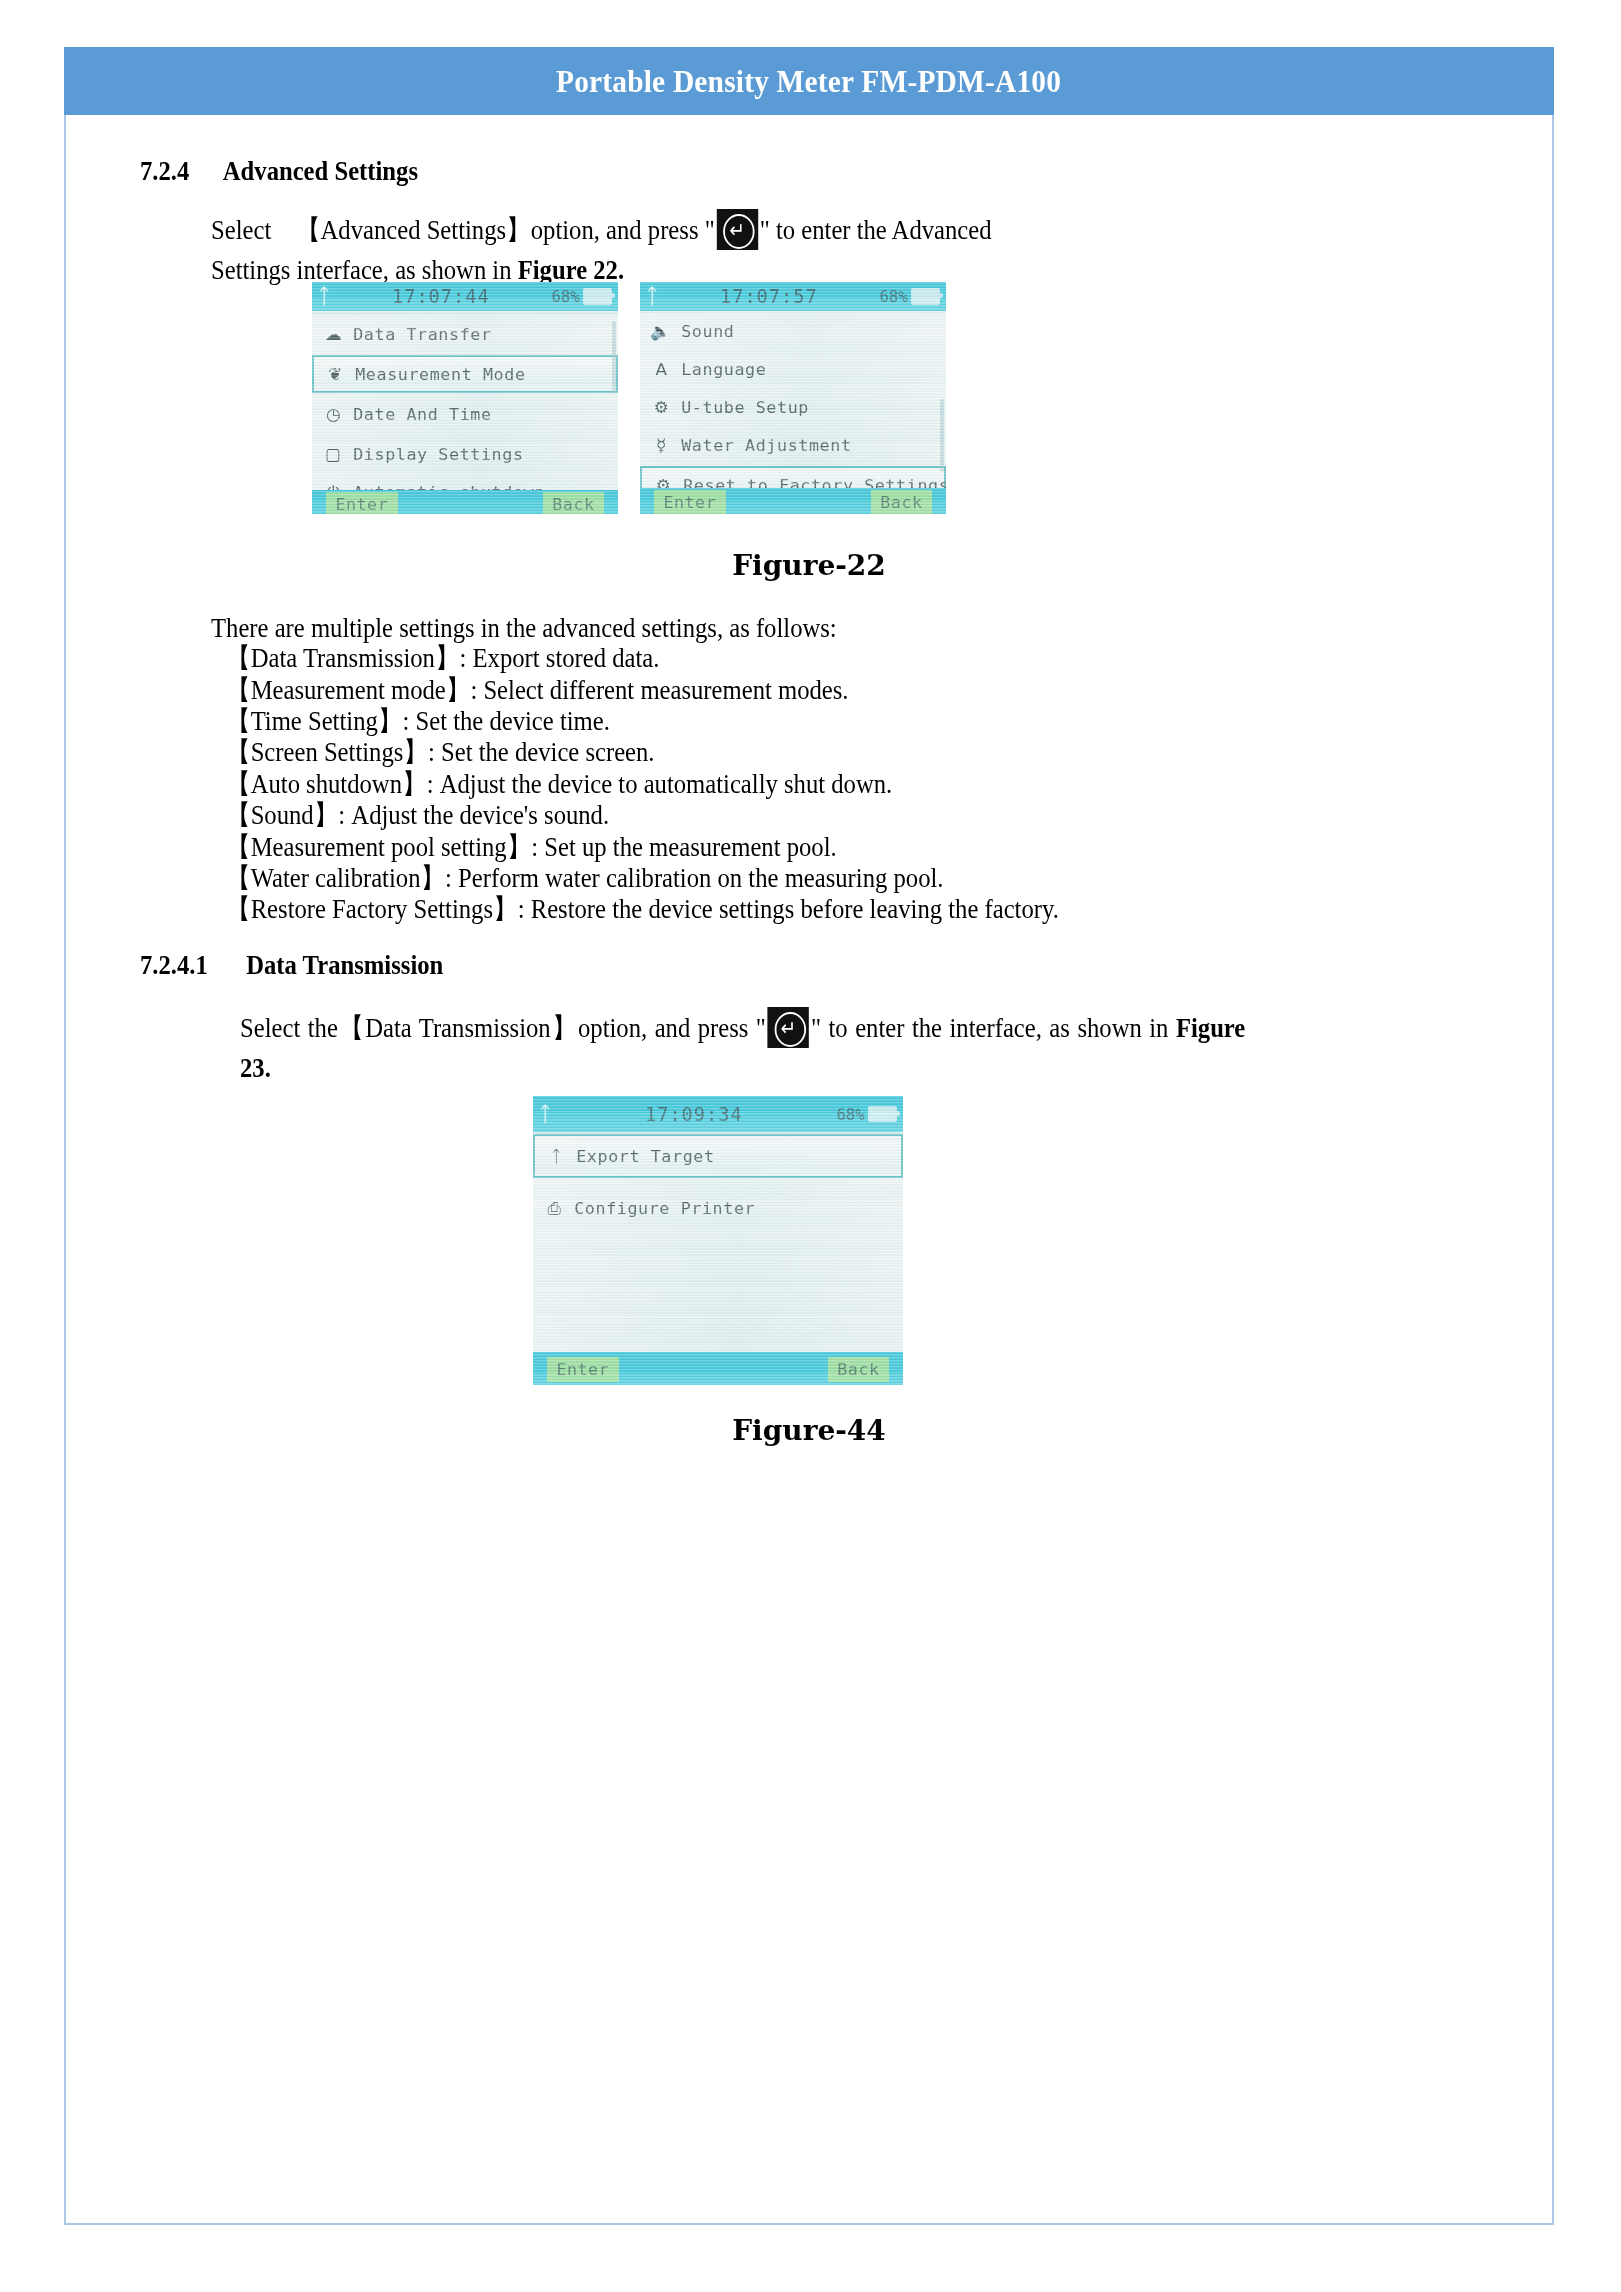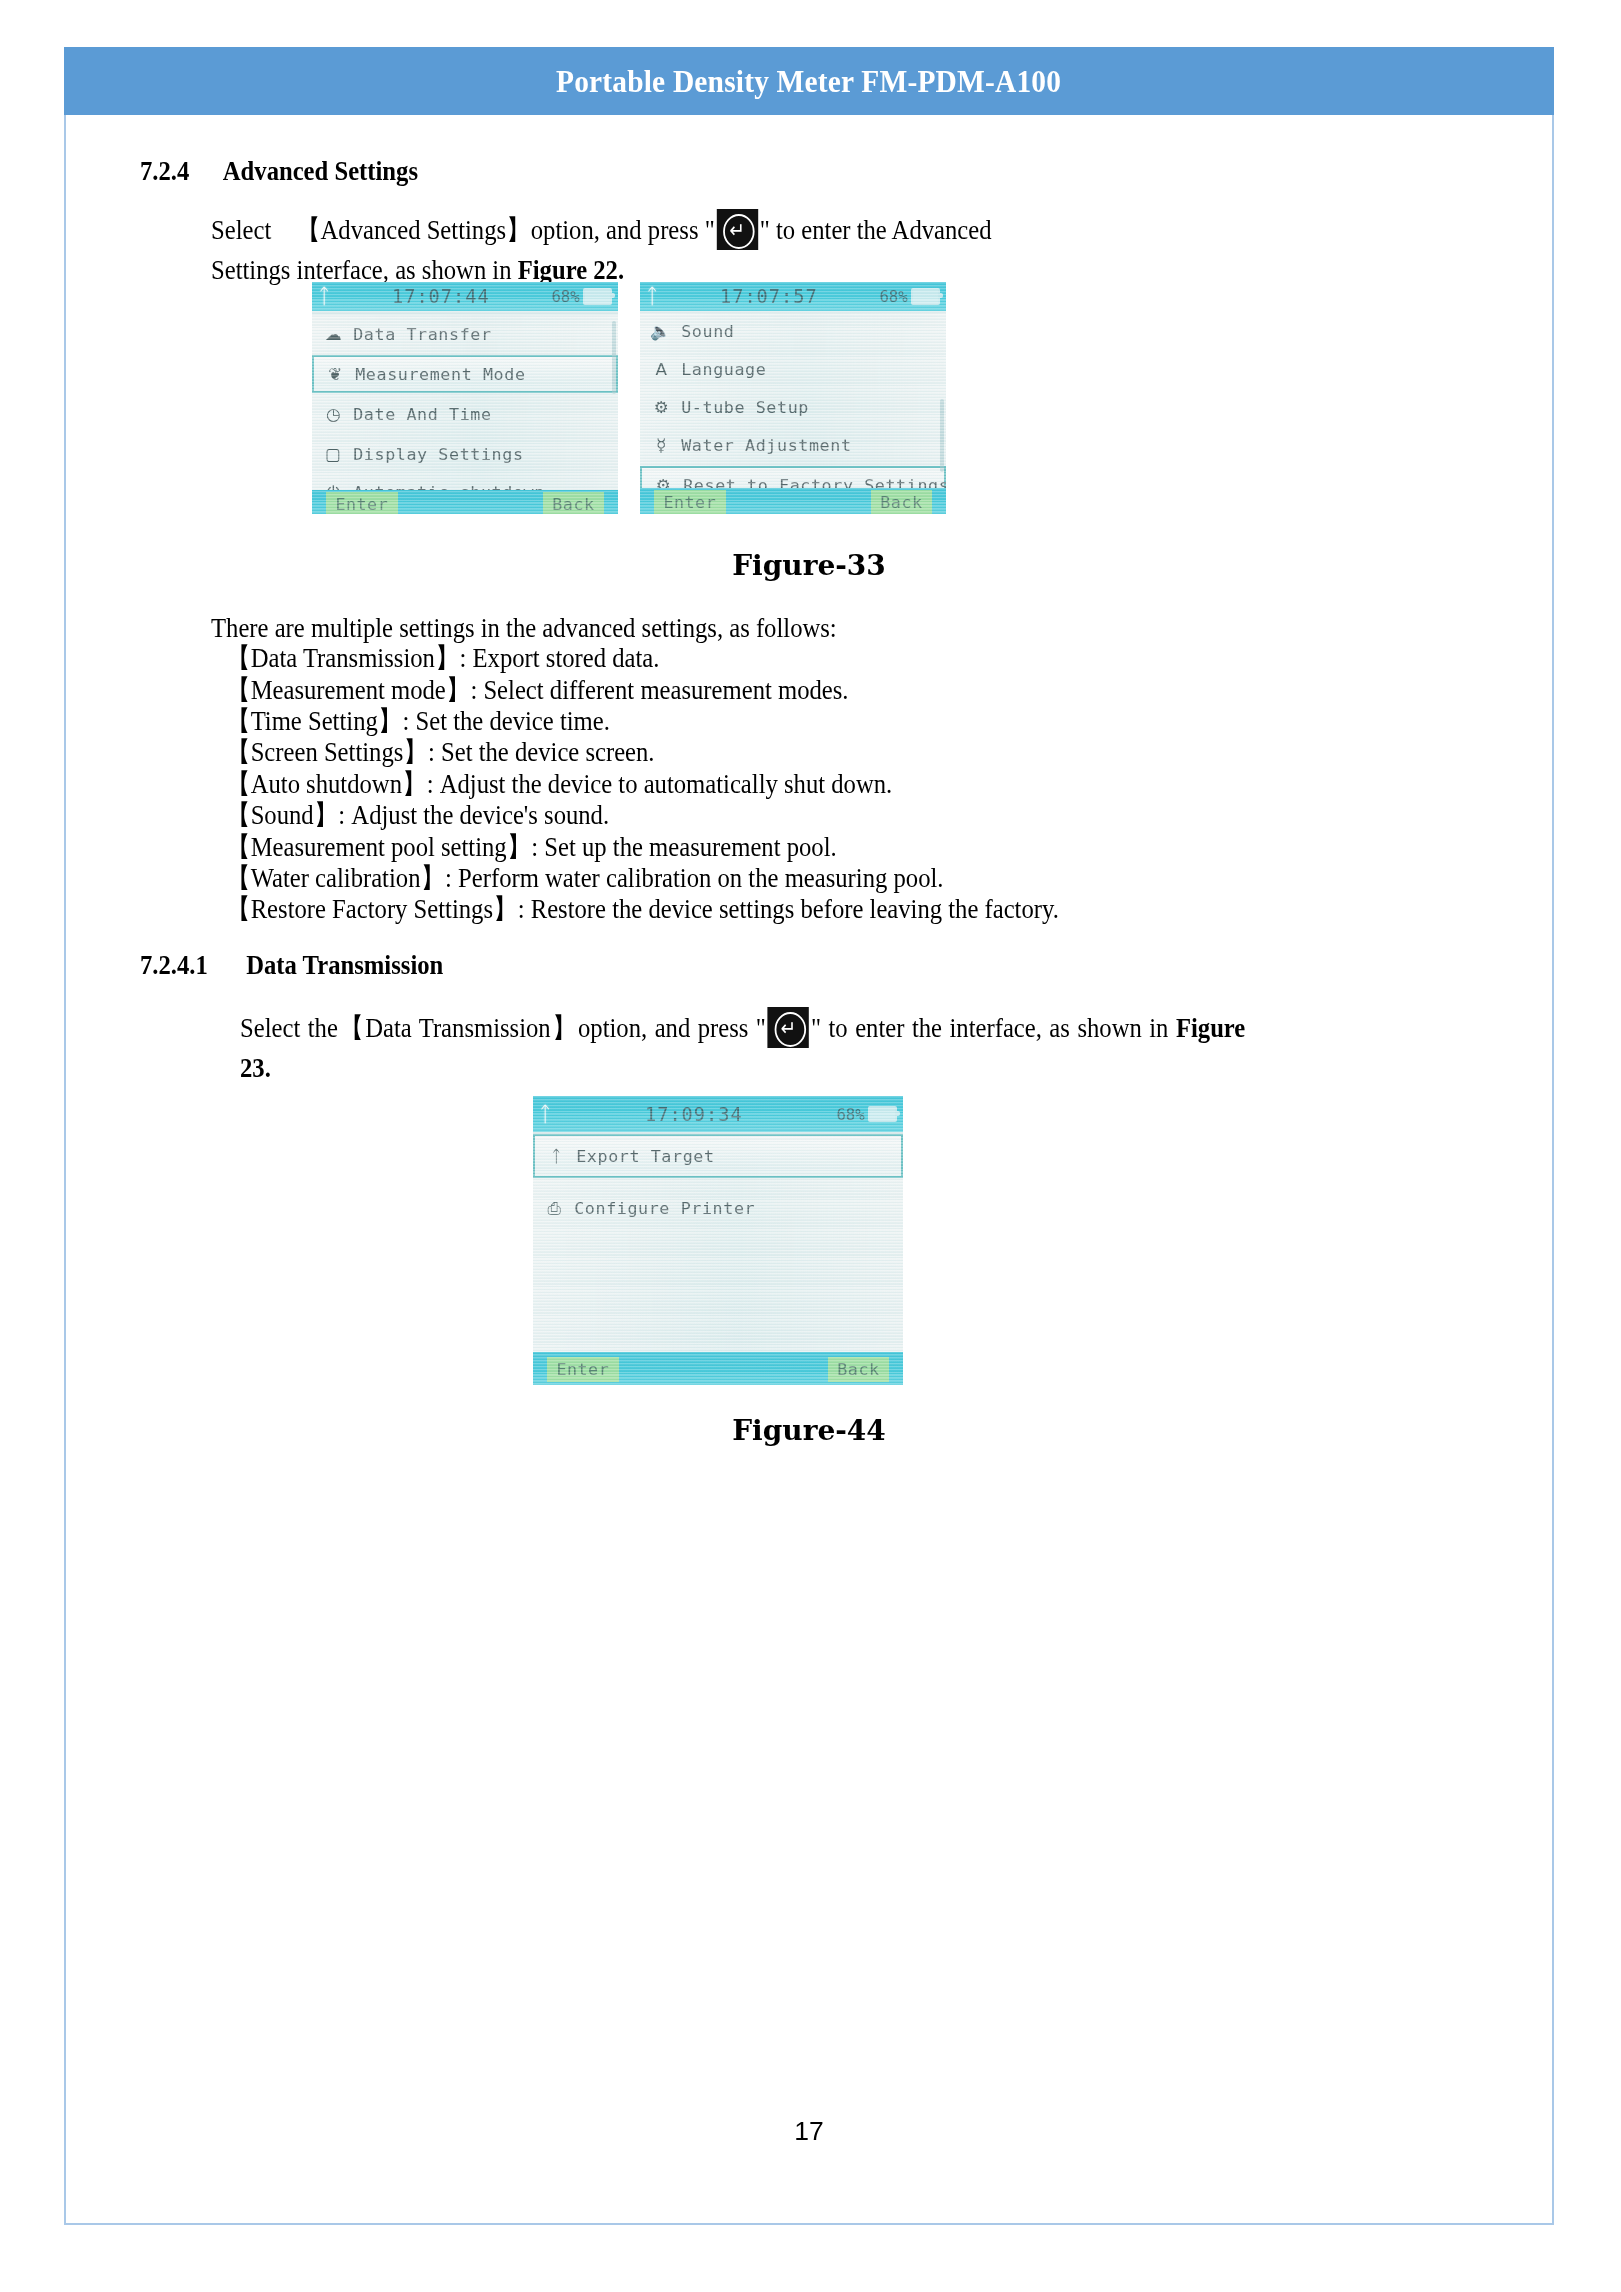--- a/index.html
+++ b/index.html
@@ -311,21 +311,21 @@
       <div class="scrollbar" style="top:86px;height:73px;"></div>
     </div>
 
     <div class="dev-foot">
       <span class="softkey">Enter</span>
       <span class="foot-spacer"></span>
       <span class="softkey">Back</span>
     </div>
   </div>
 
-  <div class="fig-cap" style="top:434px;">Figure-33</div>
+  <div class="fig-cap" style="top:434px;">Figure-22</div>
 
   <div class="para" style="left:147px; top:493px; width:1166px;">There are multiple settings in the advanced settings, as follows:</div>
 
   <div class="para" style="left:162px; top:523px; width:1157px;">【Data Transmission】: Export stored data.</div>
   <div class="para" style="left:162px; top:555px; width:1157px;">【Measurement mode】: Select different measurement modes.</div>
   <div class="para" style="left:162px; top:586px; width:1157px;">【Time Setting】: Set the device time.</div>
   <div class="para" style="left:162px; top:617px; width:1157px;">【Screen Settings】: Set the device screen.</div>
   <div class="para" style="left:162px; top:649px; width:1157px;">【Auto shutdown】: Adjust the device to automatically shut down.</div>
   <div class="para" style="left:162px; top:680px; width:1157px;">【Sound】: Adjust the device's sound.</div>
   <div class="para" style="left:162px; top:712px; width:1157px;">【Measurement pool setting】: Set up the measurement pool.</div>
@@ -366,16 +366,15 @@
 
     <div class="dev-foot">
       <span class="softkey">Enter</span>
       <span class="foot-spacer"></span>
       <span class="softkey">Back</span>
     </div>
   </div>
 
   <div class="fig-cap" style="top:1299px;">Figure-44</div>
 
-  <div id="page-num" style="top:2001px;">17</div>
 
 </div>
 
 
 </body></html>

